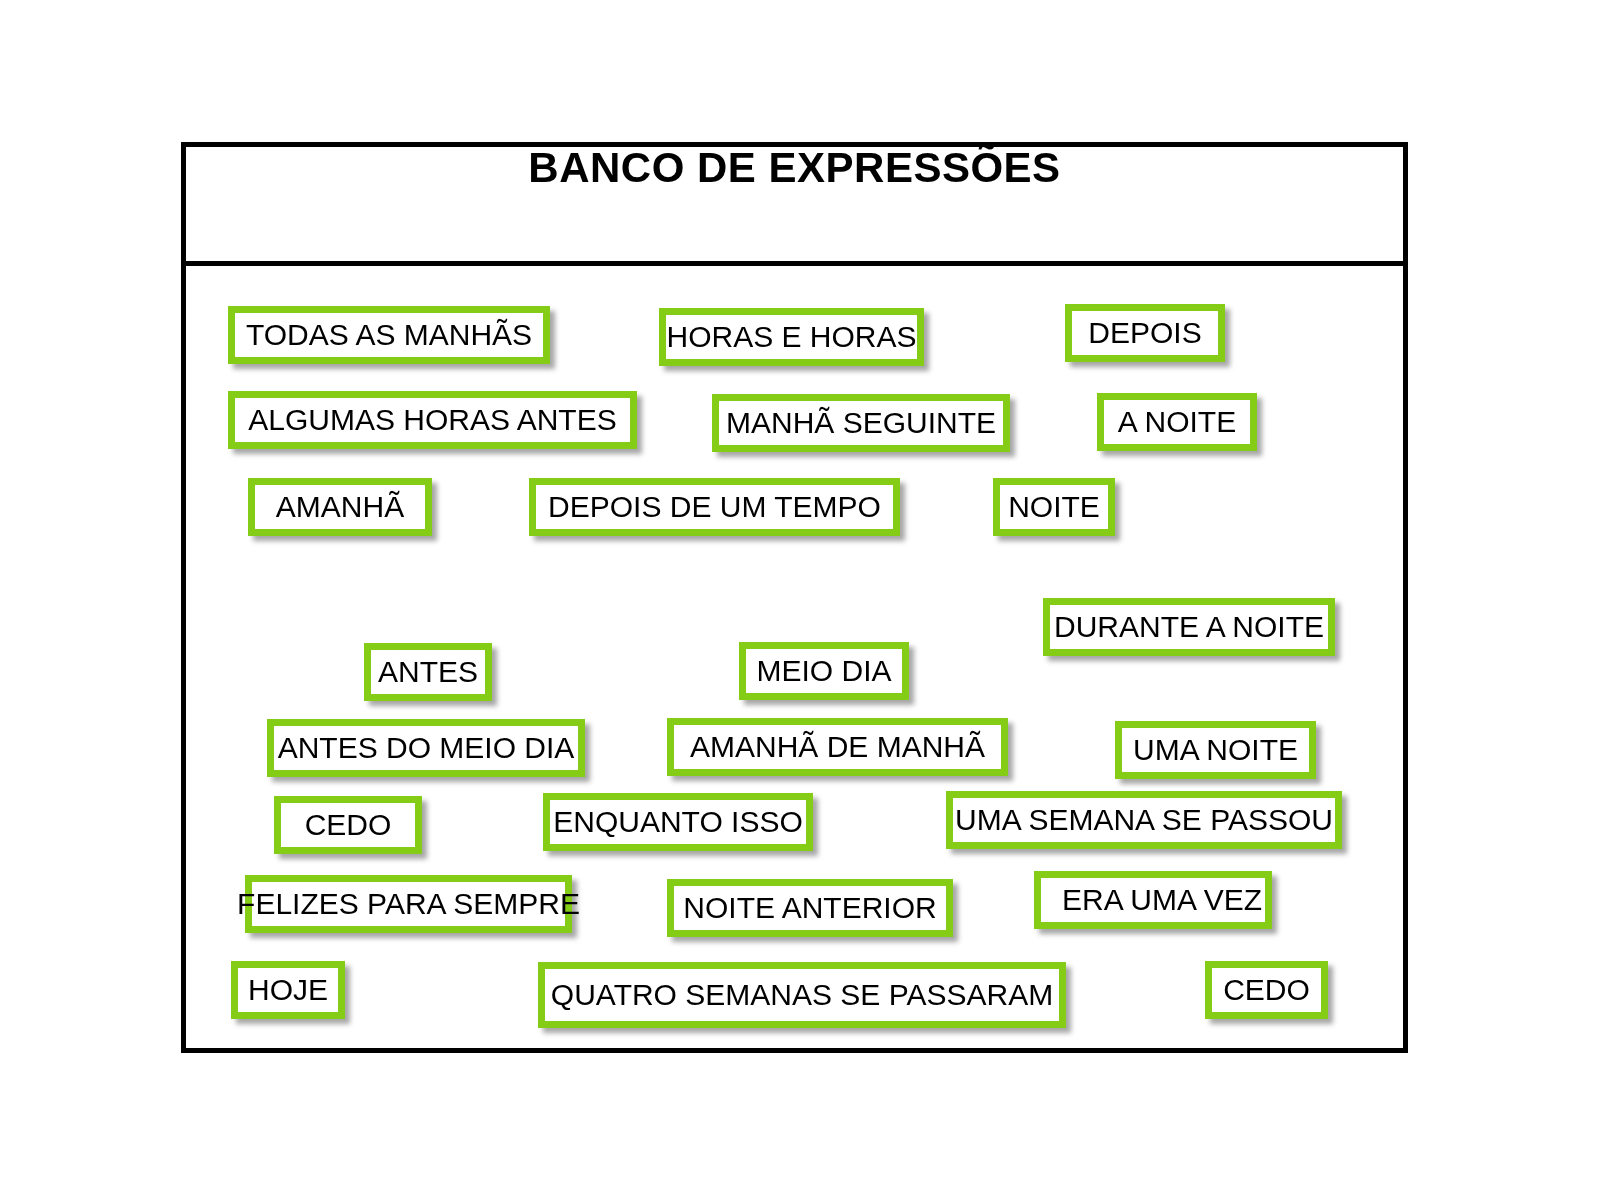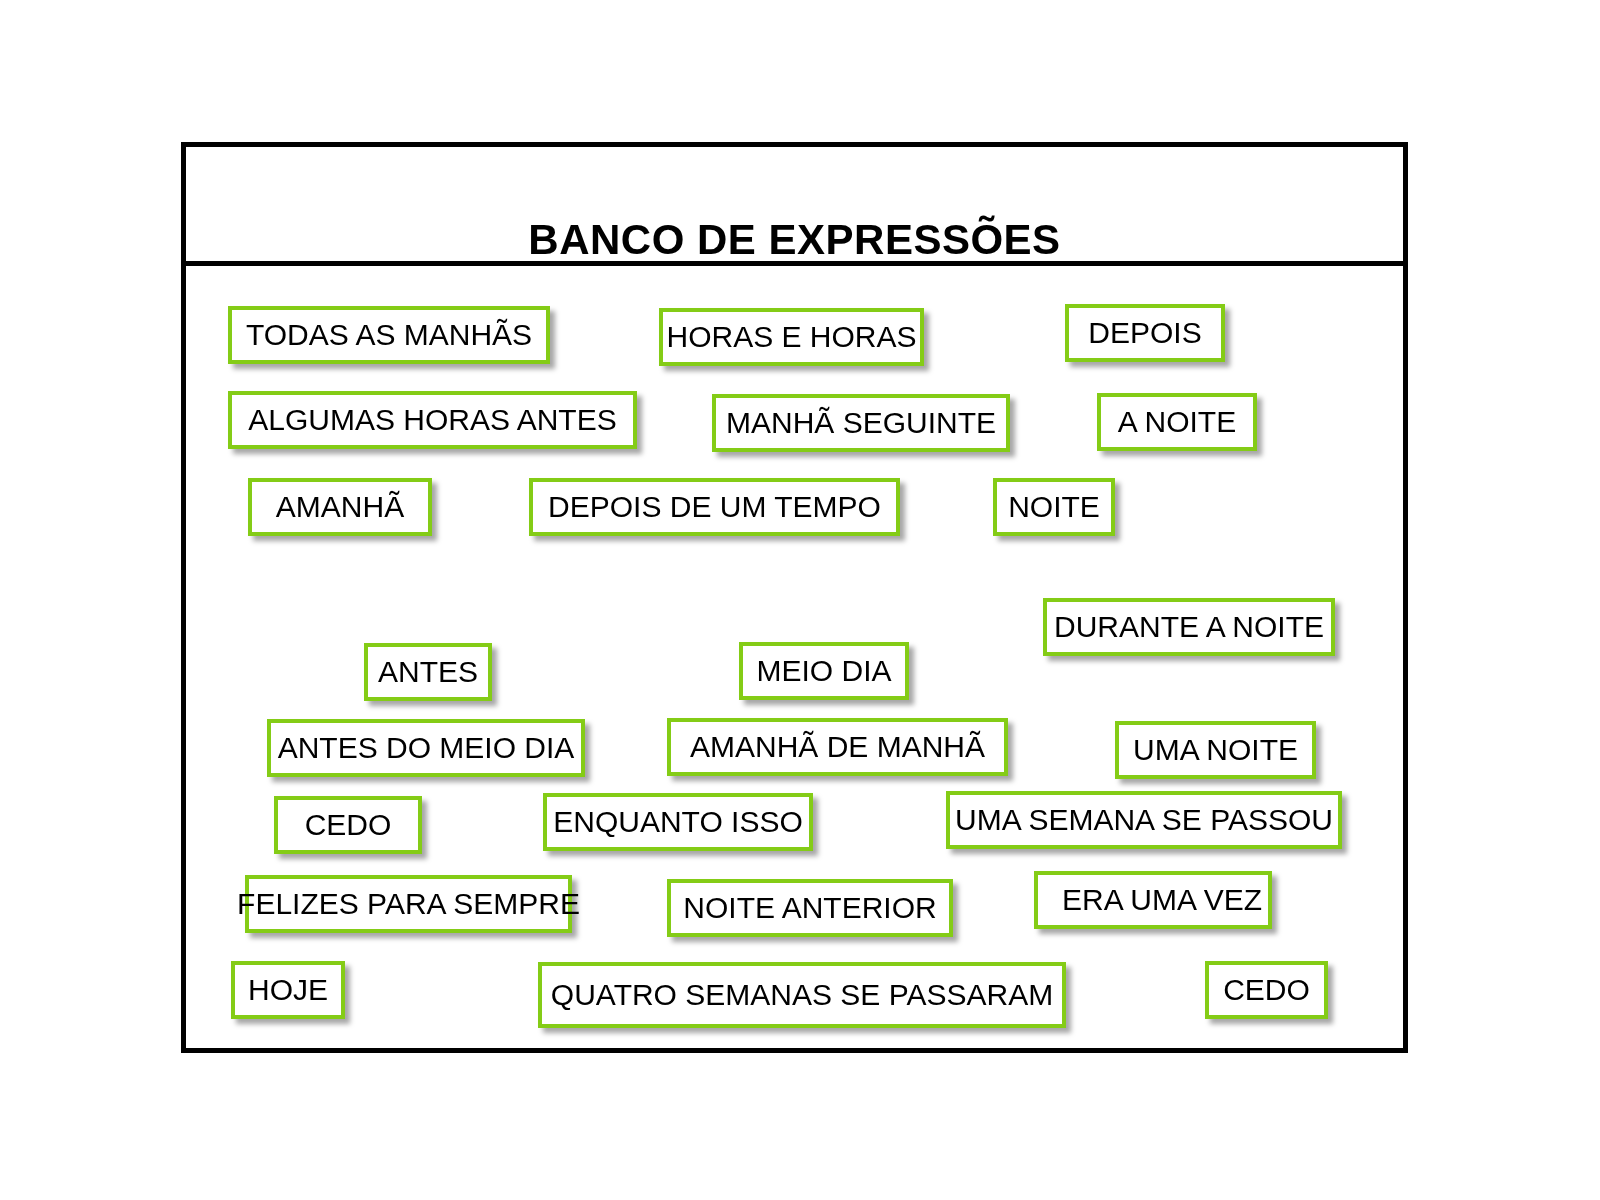--- a/index.html
+++ b/index.html
@@ -27,42 +27,42 @@
   }
   #frame-header {
     position: absolute;
     left: 0;
     top: 0;
     right: 0;
     height: 119px;
     box-sizing: border-box;
     border-bottom: 5px solid #000000;
     display: flex;
-    align-items: flex-end;
+    align-items: flex-start;
     justify-content: center;
   }
   #title {
     font-size: 42px;
     font-weight: bold;
     letter-spacing: 0.5px;
     color: #000000;
     white-space: nowrap;
     line-height: 1;
   }
   #frame-body {
     position: absolute;
     left: 0;
     top: 119px;
     right: 0;
     bottom: 0;
   }
   .chip {
     position: absolute;
     box-sizing: border-box;
-    border: 4px solid #84cc16;
+    border: 7px solid #84cc16;
     background: #ffffff;
     box-shadow: 5px 5px 5px rgba(0,0,0,0.35);
     display: flex;
     align-items: center;
     justify-content: center;
     color: #000000;
     font-size: 30px;
     line-height: 1;
     white-space: nowrap;
     padding: 0 10px;

